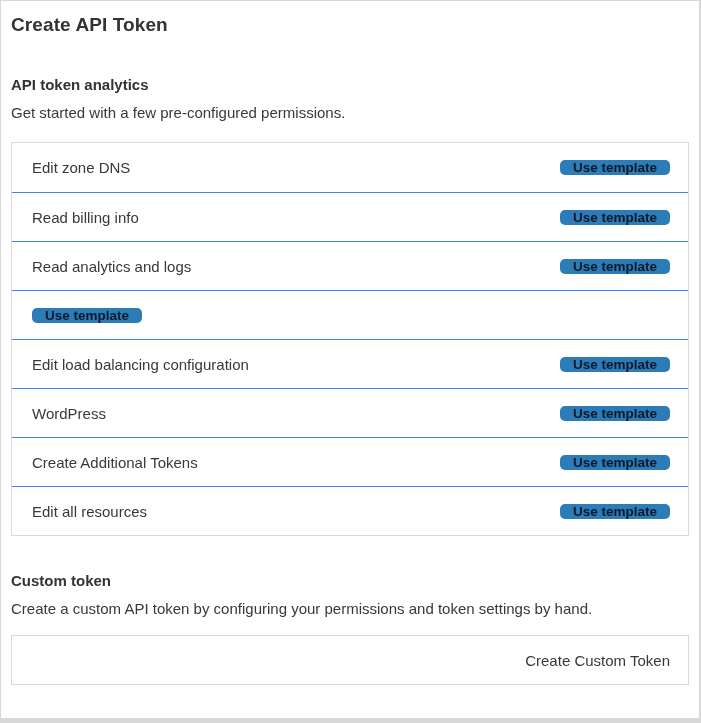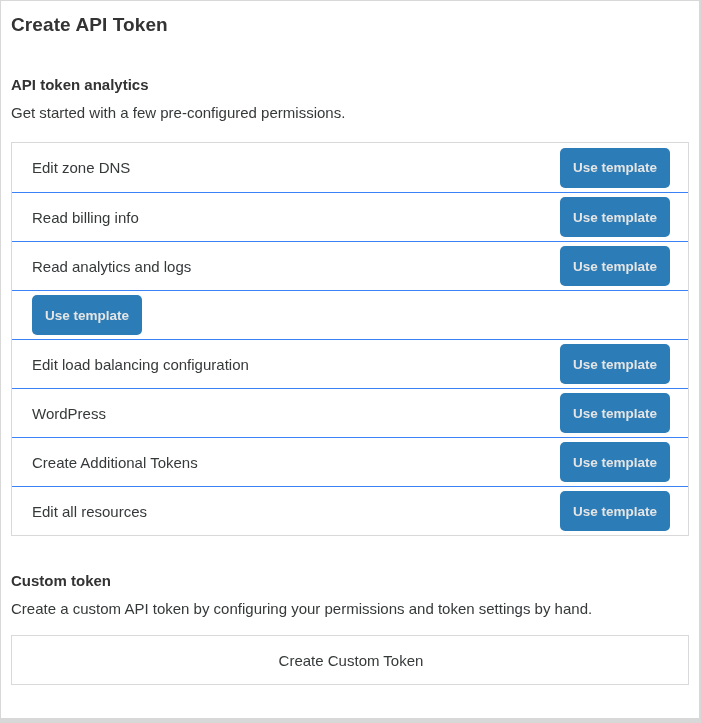--- a/index.html
+++ b/index.html
@@ -54,43 +54,42 @@
     justify-content: space-between;
     padding: 0 18px 0 20px;
     background: #ffffff;
     gap: 48px;
   }
   .template-row + .template-row { border-top: 1px solid #3b82f6; }
   .row-label { font-size: 15px; color: #36393a; }
 
   .btn {
     background: var(--btn-blue, #2c7cb7);
-    color: #e5e5e5;
+    color: #0f172a;
     border: none;
     border-radius: 5px;
-    height: 40px;
+    height: 15px;
     padding: 0 13px;
     font-size: 13.5px;
     font-weight: 600;
     font-family: "Liberation Sans", sans-serif;
     cursor: pointer;
     white-space: nowrap;
   }
 
   .custom-heading { margin-top: 36px; }
   .custom-box {
     margin-top: 18px;
     border: 1px solid #d9d9d9;
     background: #ffffff;
     height: 50px;
     display: flex;
     align-items: center;
-    justify-content: center;
+    justify-content: flex-end;
     padding: 0 18px 0 20px;
-    flex-direction: column;
   }
 
   .bottom-strip {
     position: absolute;
     left: 0; right: 0; bottom: 0;
     height: 5px;
     background: #d8d8d8;
   }
 </style>
 </head>

